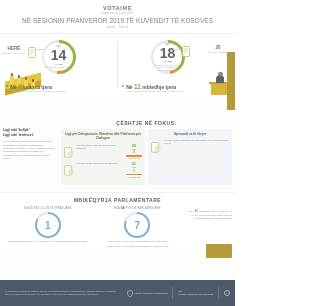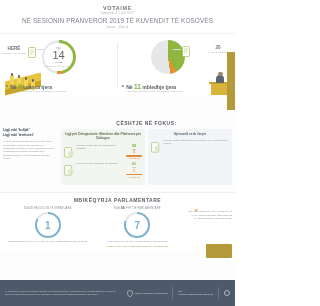--- a/index.html
+++ b/index.html
@@ -27,21 +27,21 @@
   .half { flex:1; position:relative; display:flex; align-items:center; justify-content:center; }
   .divider-v { width:1px; background:#e9eaec; margin:8px 0; }
 
   .ringwrap { position:relative; width:34px; height:34px; flex:0 0 auto; }
   .ring { position:absolute; inset:0; border-radius:50%; }
   .ring-inner {
     position:absolute; inset:2.6px; border-radius:50%; background:#fff;
     display:flex; flex-direction:column; align-items:center; justify-content:center;
   }
   .ring-pre { font-size:2.6px; color:#9aa0a6; letter-spacing:.2px; }
-  .ring-num { font-size:11px; font-weight:400; line-height:1; color:#5e656d; }
+  .ring-num { font-size:14px; font-weight:700; line-height:1; color:#5e656d; }
   .ring-den { font-size:2.4px; color:#9aa0a6; margin-top:.5px; }
   .ring-den b { color:#6f757c; }
   .ring-cap { font-size:2.1px; color:#a4a9af; text-align:center; line-height:1.25; margin-top:.5px; letter-spacing:.1px; }
 
   
   .sidelbl { position:absolute; text-align:center; font-size:3px; line-height:1.3; color:#8b9196; }
   .sidelbl .big { font-size:4.6px; font-weight:700; color:#6b7178; display:block; }
   .sidelbl .sm { font-size:2.4px; letter-spacing:.2px; display:block; color:#a2a7ad; }
 
   .leaf-icon { width:9px; height:11px; display:inline-block; }
@@ -187,20 +187,28 @@
             </div>
           </div>
         </div>
       </div>
 
       <div class="divider-v"></div>
 
       <div class="half">
         <div class="ringwrap" style="margin-top:-16px; margin-right:18px;">
           <div class="ring" style="background:conic-gradient(#8fb63f 0deg 150deg,#e4932f 150deg 172deg,#e6e7e9 172deg 360deg);"></div>
+          <div class="ring-inner">
+            <div class="ring-pre">nga</div>
+            <div class="ring-num">18</div>
+            <div class="ring-den">
+              <span>prej</span> <b>236</b>
+            </div>
+            <div class="ring-cap">MBLEDHJE TË MBAJTURA TË KOMISIONEVE PARLAMENTARE</div>
+          </div>
         </div>
 
         <div style="position:absolute; right:54px; top:15px; width:8px; height:1px; background:#d8dadd;"></div>
         <span class="leaf-icon" style="position:absolute; right:44px; top:9px;">
           <svg viewBox="0 0 9 11" width="9" height="11">
               <rect x=".5" y=".5" width="7" height="10" rx="1" fill="#fff" stroke="#9ec05a" stroke-width=".7"></rect>
               <path d="M2 3h4M2 5h4M2 7h2.5" stroke="#9ec05a" stroke-width=".5"></path>
             </svg>
         </span>
 

